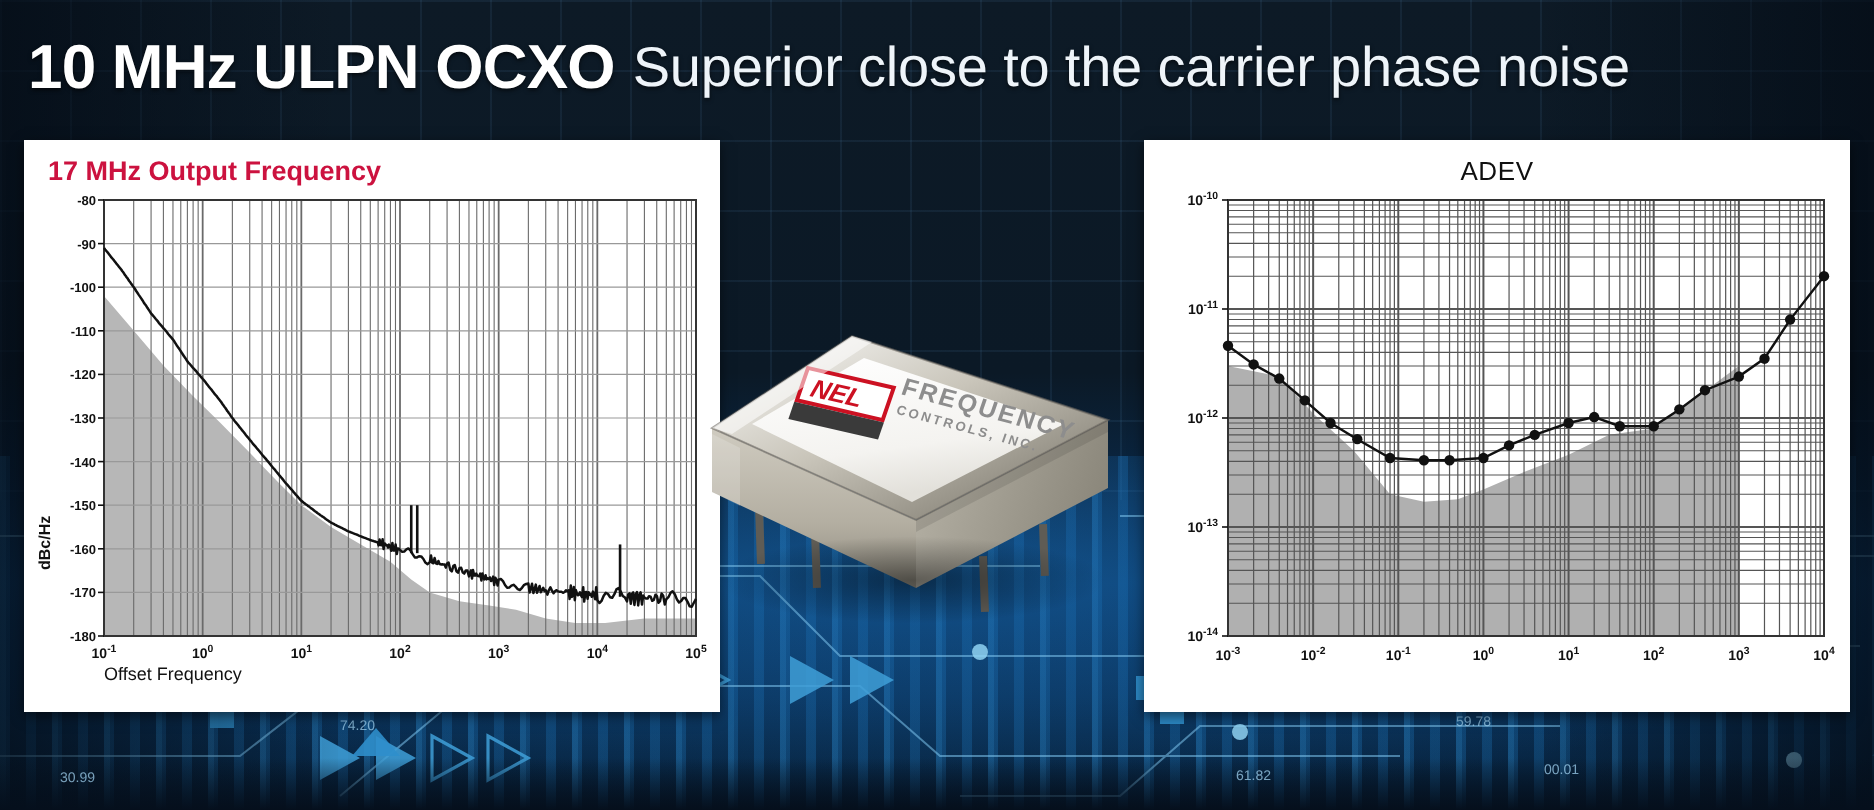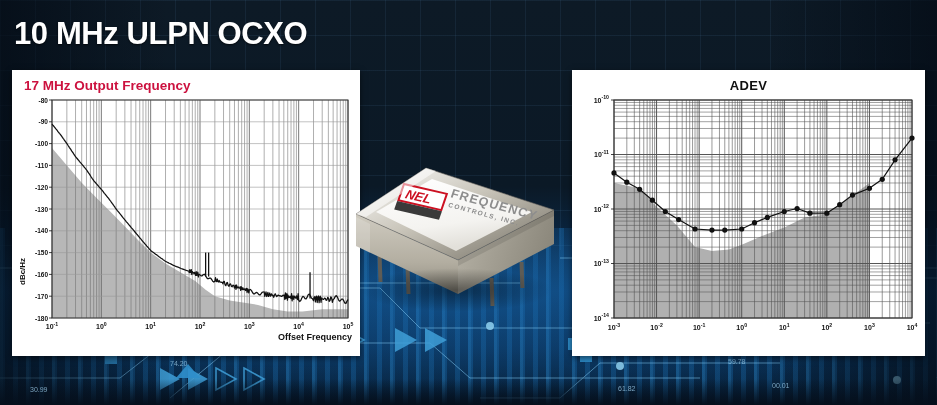--- a/index.html
+++ b/index.html
@@ -46,26 +46,26 @@
   .h-light{color:#eef4f9;font-size:28px;font-weight:normal;margin-left:9px;
     letter-spacing:-.1px;text-shadow:0 1px 2px rgba(0,0,0,.6);}
 
   
   .panel{position:absolute;background:#ffffff;box-shadow:0 2px 6px rgba(0,0,0,.55);}
   #panel-left{left:12px;top:70px;width:348px;height:286px;}
   #panel-right{left:572px;top:70px;width:353px;height:286px;}
 
   .pn-title{position:absolute;left:12px;top:8px;font-size:13.5px;font-weight:bold;color:#cc123f;}
   .adev-title{position:absolute;left:0;top:8px;width:353px;text-align:center;
-    font-size:13px;font-weight:bold;color:#101010;letter-spacing:.3px;}
+    font-size:13px;font-weight:normal;color:#101010;letter-spacing:.3px;}
 
   .plot{position:absolute;}
   .ylab-rot{position:absolute;font-size:8px;font-weight:bold;color:#111;
     transform:rotate(-90deg);transform-origin:left top;white-space:nowrap;}
-  .xtitle{position:absolute;font-size:9px;font-weight:bold;color:#111;text-align:right;}
+  .xtitle{position:absolute;font-size:9px;font-weight:normal;color:#111;text-align:left;}
 
   
   #product{position:absolute;left:340px;top:118px;width:230px;height:215px;}
   .oc-shadow{position:absolute;left:18px;top:150px;width:196px;height:44px;
     background:radial-gradient(ellipse at 50% 50%,rgba(0,0,0,.45),rgba(0,0,0,0) 70%);}
   .dimtxt{position:absolute;color:#9fd0ee;font-size:7px;opacity:.75;font-family:"Liberation Sans",sans-serif;}
 </style>
 </head>
 <body>
 
@@ -143,20 +143,21 @@
 
   <div class="dimtxt" style="left:30px;top:386px;">30.99</div>
   <div class="dimtxt" style="left:170px;top:360px;">74.20</div>
   <div class="dimtxt" style="left:266px;top:345px;">97.33</div>
   <div class="dimtxt" style="left:728px;top:358px;">59.78</div>
   <div class="dimtxt" style="left:618px;top:385px;">61.82</div>
   <div class="dimtxt" style="left:772px;top:382px;">00.01</div>
 
   <div class="header">
     <span class="h-strong">10 MHz ULPN OCXO</span>
+    <span class="h-light">Superior close to the carrier phase noise</span>
   </div>
 
   <div class="panel" id="panel-left">
     <div class="pn-title">17 MHz Output Frequency</div>
     <div class="ylab-rot" style="left:6px;top:215px;">dBc/Hz</div>
     <svg class="plot" id="pn-svg" style="left:0;top:0;" width="348" height="286">
         <rect x="40" y="30" width="296" height="218" fill="#fff"></rect>
         <path d="M40 248 L40.0 78.0 L54.9 95.4 L69.7 112.8 L84.6 128.1 L98.0 141.2 L112.9 156.4 L127.7 171.7 L138.7 182.6 L153.5 193.5 L168.4 202.2 L183.2 210.9 L193.6 219.7 L202.9 226.2 L217.7 230.6 L232.6 232.7 L246.0 234.9 L260.9 239.3 L275.7 241.5 L290.6 241.5 L310.2 239.3 L336.0 239.3 L336 248 Z" fill="#b7b7b7"></path>
         <line x1="40" y1="30" x2="40" y2="248" stroke="#6a6a6a" stroke-width="0.9"></line>
         <line x1="54.85081311942308" y1="30" x2="54.85081311942308" y2="248" stroke="#6a6a6a" stroke-width="0.55"></line>

